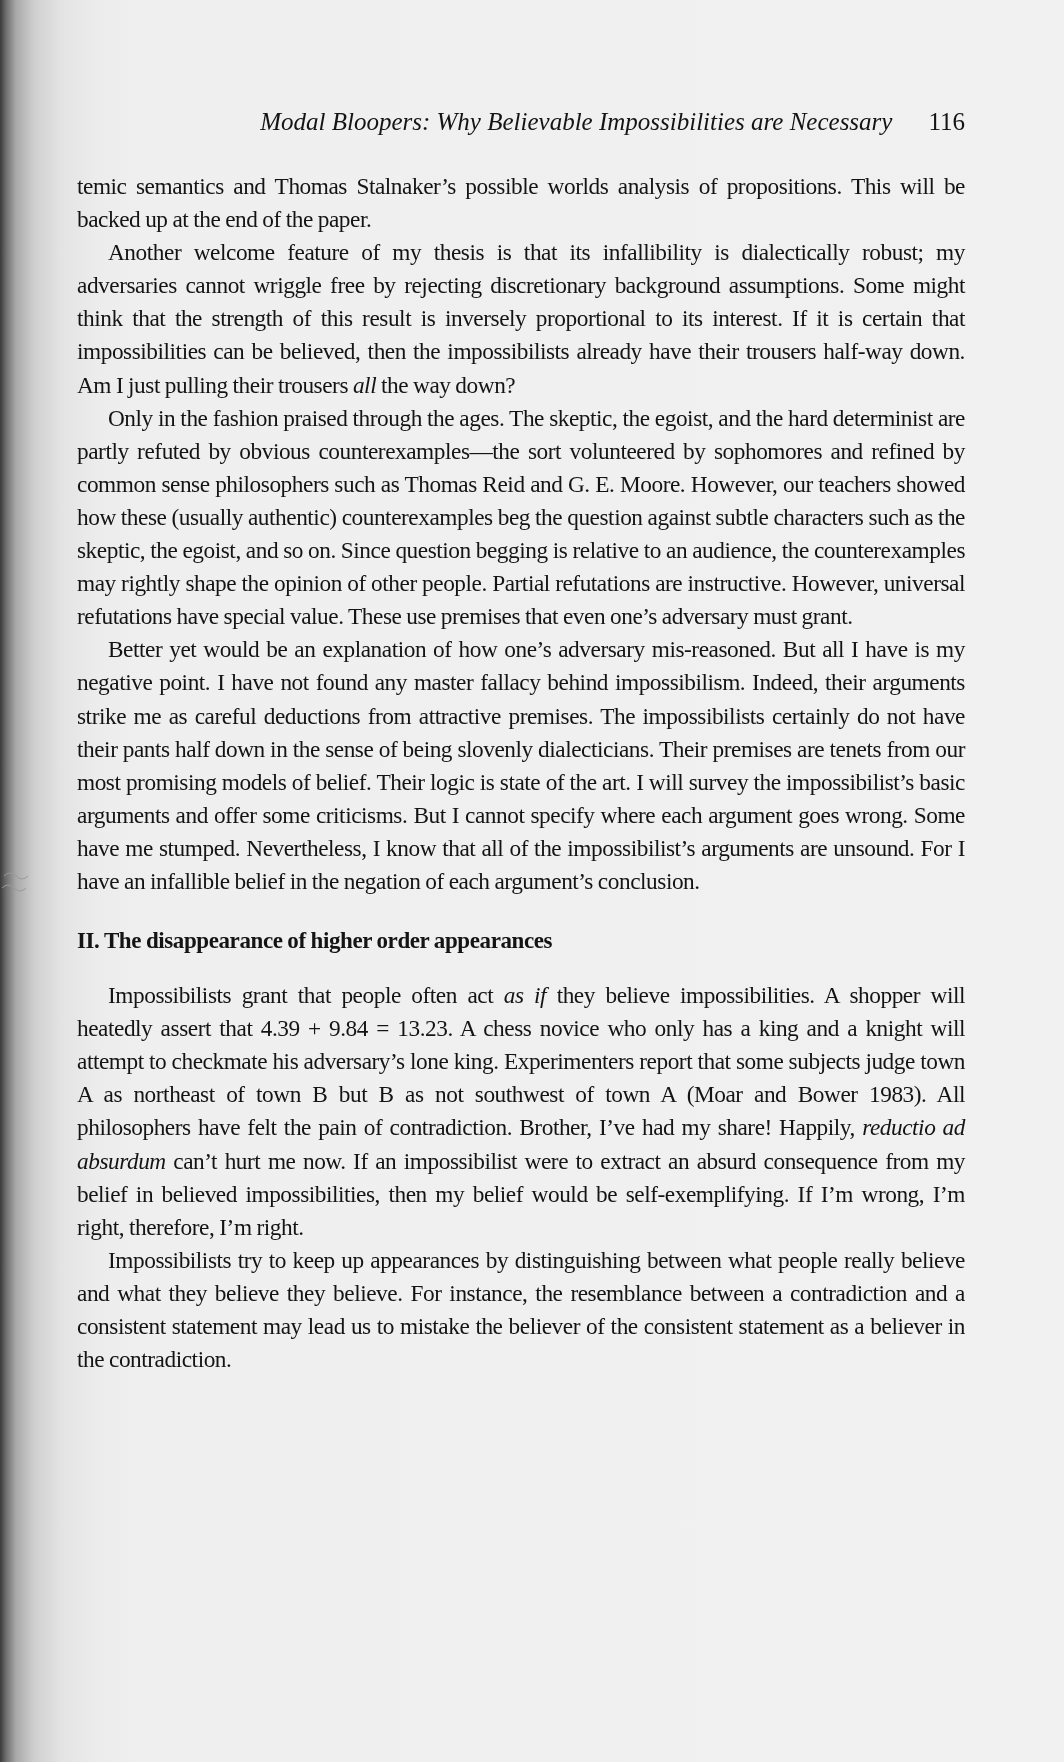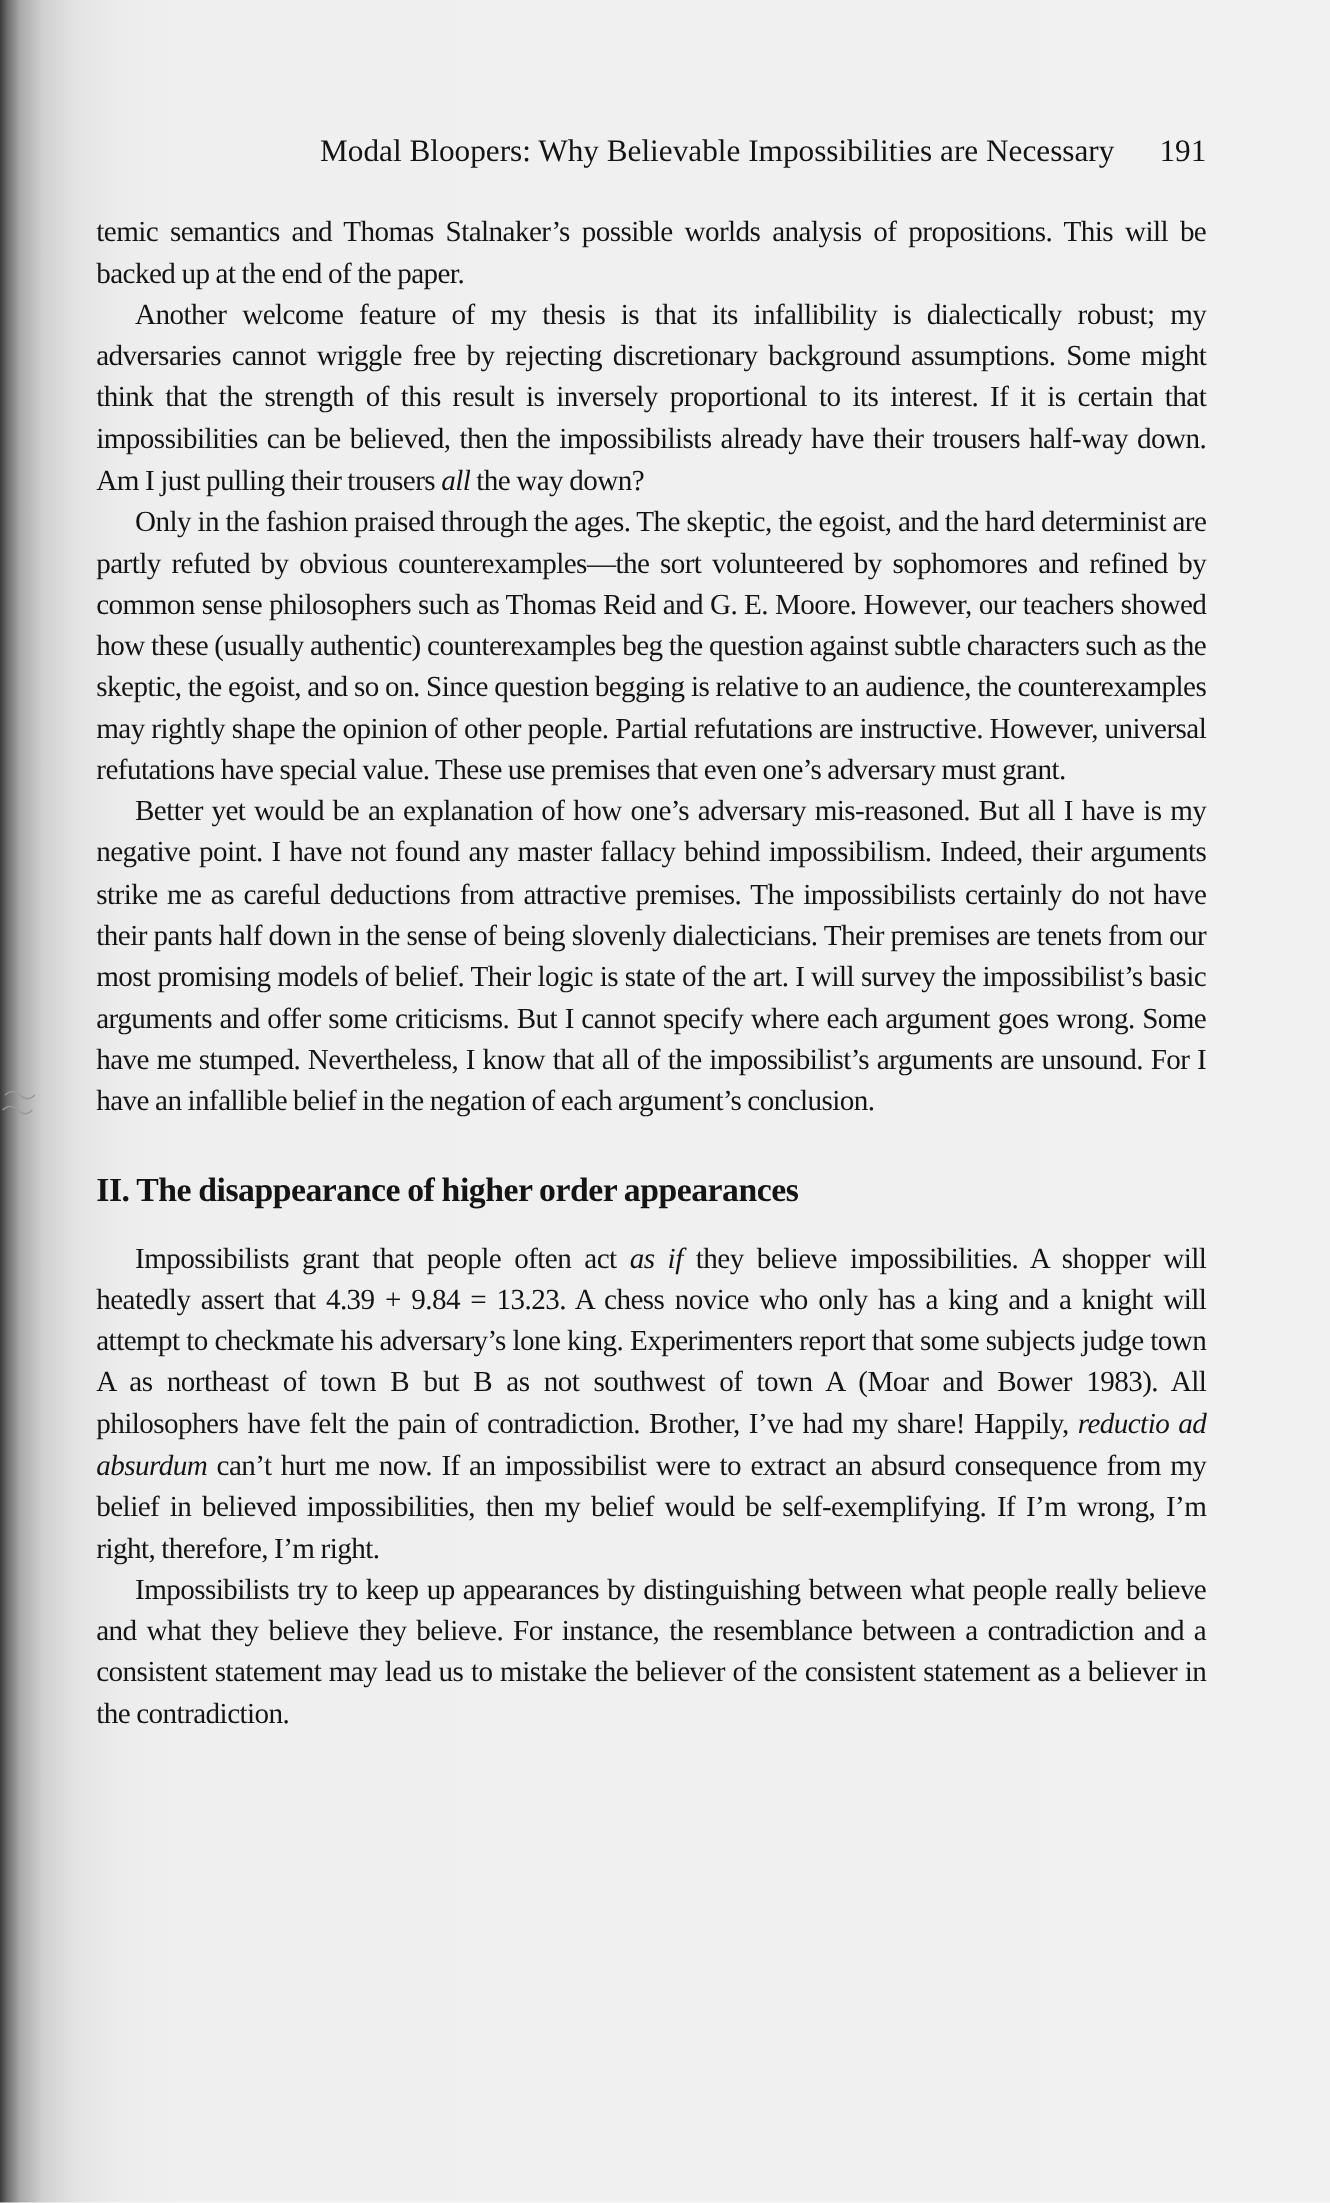--- a/index.html
+++ b/index.html
@@ -13,52 +13,52 @@
   .page {
     position: absolute;
     left: 77px; top: 108px;
     width: 888px;
   }
   .running-head {
     display: flex; justify-content: flex-end; align-items: baseline;
     height: 44px;
     font-size: 25px;
   }
-  .running-head .title { margin-right: 36px; }
+  .running-head .title { font-style: italic; margin-right: 36px; }
   .running-head .pageno { font-style: normal; }
   .body-text {
     margin-top: 18px;
     font-size: 23.3px;
     line-height: 33.1px;
     text-align: justify;
     letter-spacing: -0.45px;
     word-spacing: -0.5px;
   }
   .body-text p { margin: 0; }
   .body-text p.indent { text-indent: 31px; }
   .section-heading {
     font-weight: bold;
-    font-size: 27px;
-    margin: 16px 0 0 0;
+    font-size: 23px;
+    margin: 4px 0 0 0;
     line-height: 33px;
     letter-spacing: -0.4px;
   }
   .section-gap { height: 22px; }
   i { }
   .margin-mark {
     position: absolute; left: 0px; top: 868px; width: 36px; height: 40px;
   }
 </style>
 </head>
 <body>
 
 <div class="page">
   <div class="running-head">
     <span class="title">Modal Bloopers: Why Believable Impossibilities are Necessary</span>
-    <span class="pageno">191</span>
+    <span class="pageno">116</span>
   </div>
 
   <div class="body-text">
     <div id="pre-section">
         <p><span>temic semantics and Thomas Stalnaker’s possible worlds analysis of propositions. This will be backed up at the end of the paper.</span></p>
         <p class="indent"><span>Another welcome feature of my thesis is that its infallibility is dialectically robust; my adversaries cannot wriggle free by rejecting discretionary background assumptions. Some might think that the strength of this result is inversely proportional to its interest. If it is certain that impossibilities can be believed, then the impossibilists already have their trousers half-way down. Am I just pulling their trousers </span><i>all</i><span> the way down?</span></p>
         <p class="indent"><span>Only in the fashion praised through the ages. The skeptic, the egoist, and the hard determinist are partly refuted by obvious counterexamples—the sort volunteered by sophomores and refined by common sense philosophers such as Thomas Reid and G. E. Moore. However, our teachers showed how these (usually authentic) counterexamples beg the question against subtle characters such as the skeptic, the egoist, and so on. Since question begging is relative to an audience, the counterexamples may rightly shape the opinion of other people. Partial refutations are instructive. However, universal refutations have special value. These use premises that even one’s adversary must grant.</span></p>
         <p class="indent"><span>Better yet would be an explanation of how one’s adversary mis-reasoned. But all I have is my negative point. I have not found any master fallacy behind impossibilism. Indeed, their arguments strike me as careful deductions from attractive premises. The impossibilists certainly do not have their pants half down in the sense of being slovenly dialecticians. Their premises are tenets from our most promising models of belief. Their logic is state of the art. I will survey the impossibilist’s basic arguments and offer some criticisms. But I cannot specify where each argument goes wrong. Some have me stumped. Nevertheless, I know that all of the impossibilist’s arguments are unsound. For I have an infallible belief in the negation of each argument’s conclusion.</span></p>
       </div>
     <div class="section-gap"></div>

